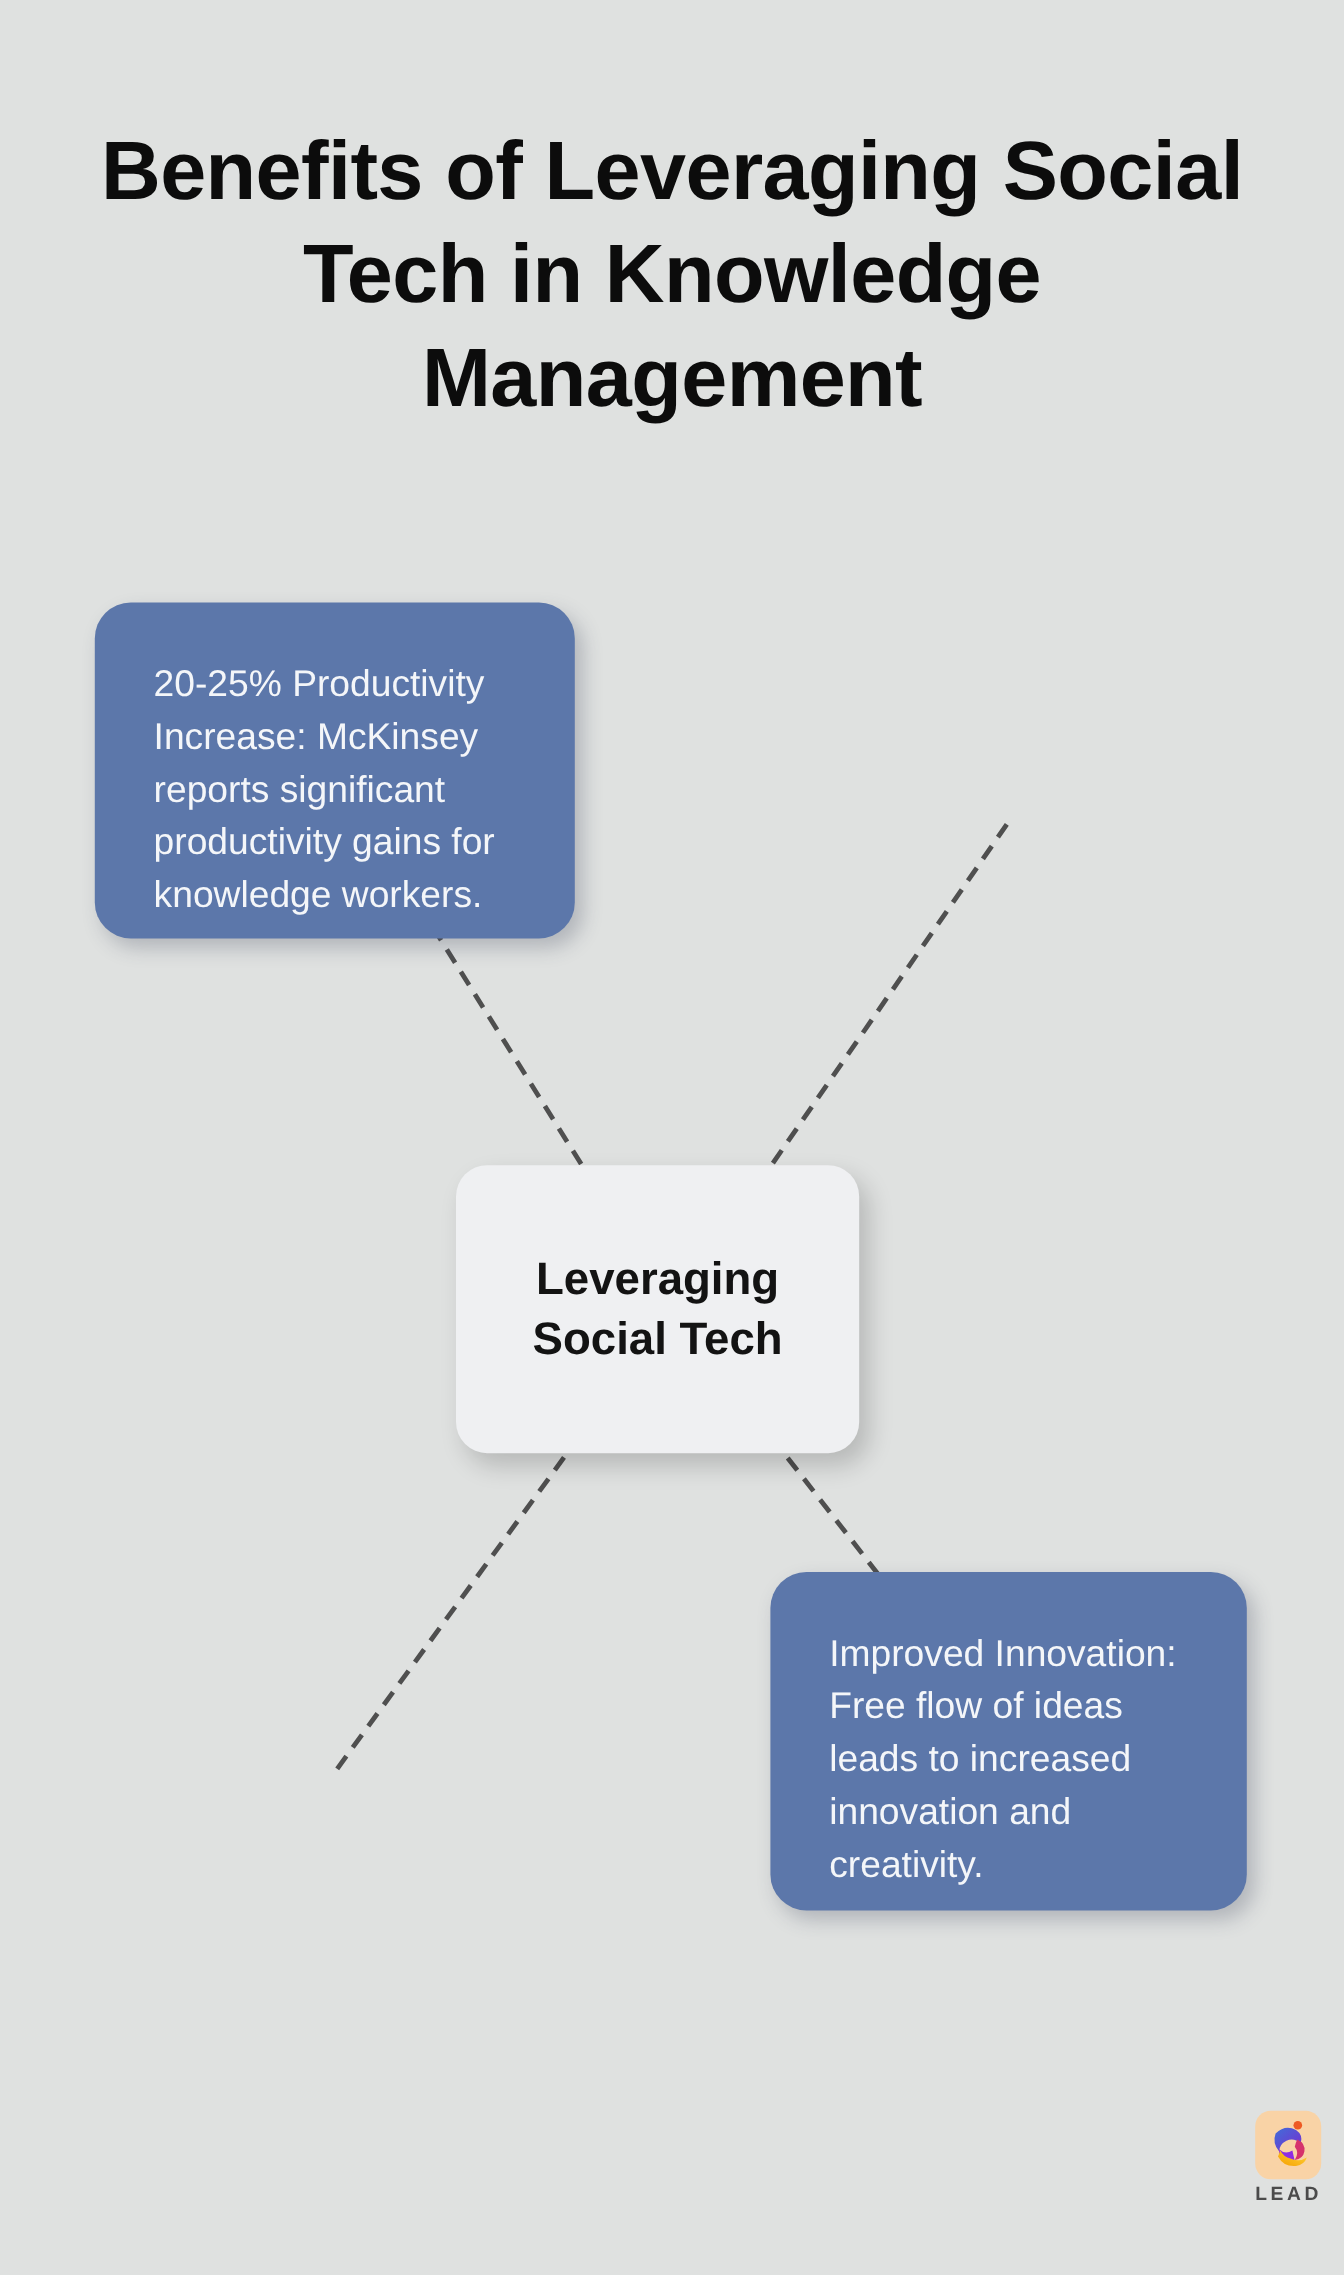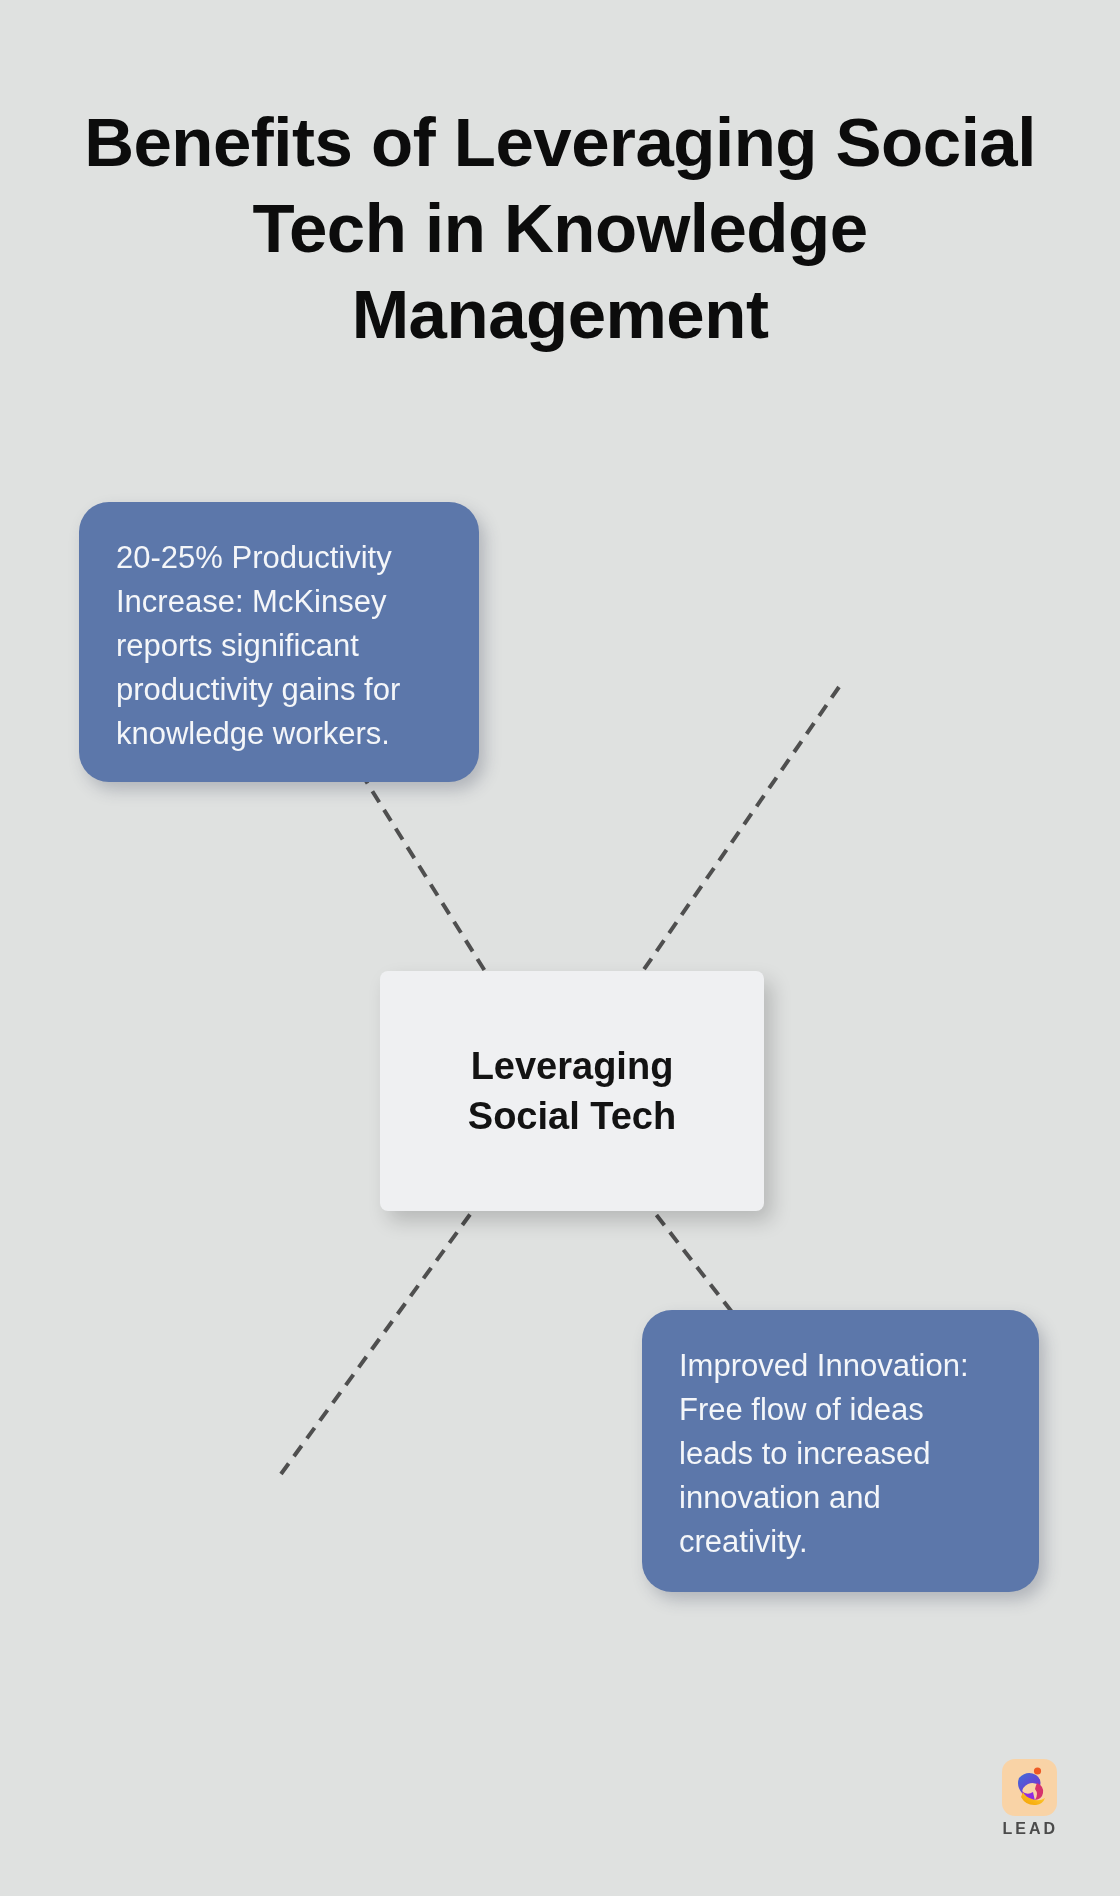--- a/index.html
+++ b/index.html
@@ -40,60 +40,60 @@
   .node {
     position: absolute;
     z-index: 3;
     background: #5c77aa;
     border-radius: 30px;
     box-shadow: 6px 8px 16px rgba(60, 70, 90, 0.28);
     box-sizing: border-box;
     padding: 30px 33px;
   }
   .node p {
-    margin: 4px;
+    margin: 16px;
     font-size: 31px;
     line-height: 44px;
     color: #f4f6f9;
     white-space: pre-line;
   }
   .node-top-left     { left: 79px;  top: 502px;  width: 400px; height: 280px; }
   .node-top-right    { left: 640px; top: 503px;  width: 398px; height: 368px; }
   .node-bottom-left  { left: 81px;  top: 1311px; width: 401px; height: 326px; }
   .node-bottom-right { left: 642px; top: 1310px; width: 397px; height: 282px; }
   .hub {
     position: absolute;
     z-index: 4;
     left: 380px;
     top: 971px;
-    width: 384px;
+    width: 336px;
     height: 240px;
     background: #eff0f2;
-    border-radius: 8px;
+    border-radius: 26px;
     box-shadow: 8px 10px 20px rgba(0, 0, 0, 0.18);
     display: flex;
     align-items: center;
     justify-content: center;
   }
   .hub p {
     margin: 0;
     text-align: center;
     font-size: 38px;
     line-height: 50px;
     font-weight: 700;
     color: #131313;
     white-space: pre-line;
   }
   .logo {
     position: absolute;
     z-index: 5;
-    left: 1002px;
+    left: 1046px;
     top: 1759px;
     width: 56px;
-    text-align: right;
+    text-align: left;
   }
   .logo-tile {
     width: 55px;
     height: 57px;
     border-radius: 13px;
     background: #f9d3a6;
     display: block;
   }
   .logo-word {
     margin-top: 4px;

